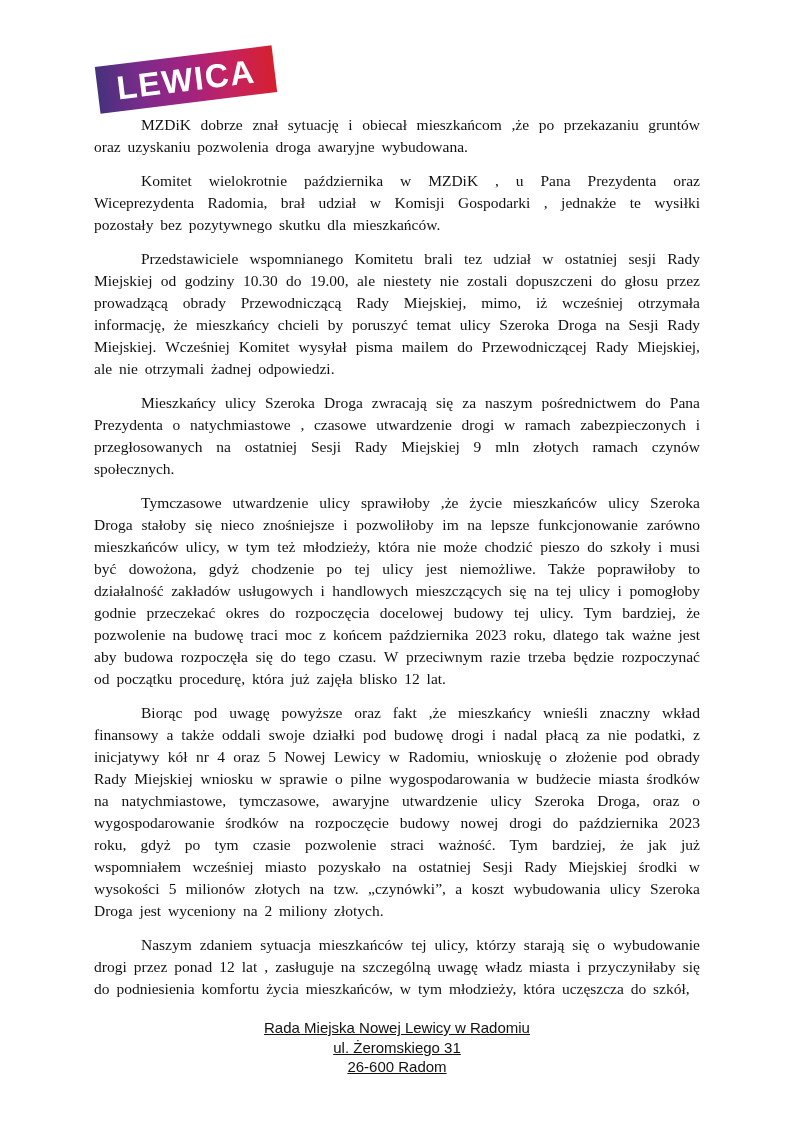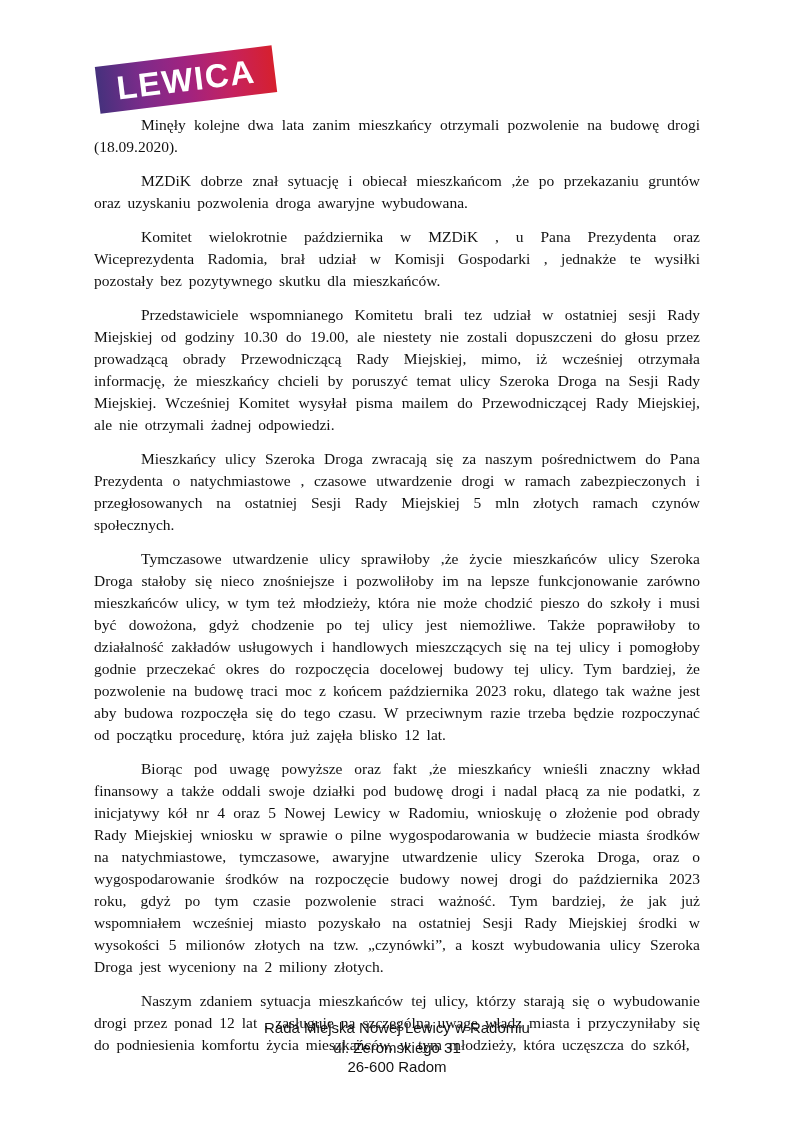--- a/index.html
+++ b/index.html
@@ -60,38 +60,38 @@
   .footer {
     position: absolute;
     top: 1018px;
     left: 0;
     width: 794px;
     text-align: center;
     font-family: "Liberation Sans", "DejaVu Sans", sans-serif;
     font-size: 15px;
     line-height: 19.5px;
     color: #111111;
+    text-decoration: underline;
   }
   .footer div { white-space: nowrap; }
 </style>
 </head>
 <body>
 
 <div class="page">
 
   <div class="logo-wrap" style="background: linear-gradient(to right, rgb(70, 49, 125), rgb(124, 43, 138), rgb(160, 35, 128), rgb(197, 34, 96), rgb(214, 32, 46));">
     <span class="logo-text" style="color: rgb(255, 255, 255);">LEWICA</span>
   </div>
 
   <div class="doc-body">
-    <p>Minęły kolejne dwa lata zanim mieszkańcy otrzymali pozwolenie na budowę drogi (18.09.2020).</p>
     <p>MZDiK dobrze znał sytuację i obiecał mieszkańcom ,że po przekazaniu gruntów oraz uzyskaniu pozwolenia droga awaryjne wybudowana.</p>
     <p>Komitet wielokrotnie października w MZDiK , u Pana Prezydenta oraz Wiceprezydenta Radomia, brał udział w Komisji Gospodarki , jednakże te wysiłki pozostały bez pozytywnego skutku dla mieszkańców.</p>
     <p>Przedstawiciele wspomnianego Komitetu brali tez udział w ostatniej sesji Rady Miejskiej od godziny 10.30 do 19.00, ale niestety nie zostali dopuszczeni do głosu przez prowadzącą obrady Przewodniczącą Rady Miejskiej, mimo, iż wcześniej otrzymała informację, że mieszkańcy chcieli by poruszyć temat ulicy Szeroka Droga na Sesji Rady Miejskiej. Wcześniej Komitet wysyłał pisma mailem do Przewodniczącej Rady Miejskiej, ale nie otrzymali żadnej odpowiedzi.</p>
-    <p>Mieszkańcy ulicy Szeroka Droga zwracają się za naszym pośrednictwem do Pana Prezydenta o natychmiastowe , czasowe utwardzenie drogi w ramach zabezpieczonych i przegłosowanych na ostatniej Sesji Rady Miejskiej 5 mln złotych ramach czynów społecznych.</p>
+    <p>Mieszkańcy ulicy Szeroka Droga zwracają się za naszym pośrednictwem do Pana Prezydenta o natychmiastowe , czasowe utwardzenie drogi w ramach zabezpieczonych i przegłosowanych na ostatniej Sesji Rady Miejskiej 9 mln złotych ramach czynów społecznych.</p>
     <p>Tymczasowe utwardzenie ulicy sprawiłoby ,że życie mieszkańców ulicy Szeroka Droga stałoby się nieco znośniejsze i pozwoliłoby im na lepsze funkcjonowanie zarówno mieszkańców ulicy, w tym też młodzieży, która nie może chodzić pieszo do szkoły i musi być dowożona, gdyż chodzenie po tej ulicy jest niemożliwe. Także poprawiłoby to działalność zakładów usługowych i handlowych mieszczących się na tej ulicy i pomogłoby godnie przeczekać okres do rozpoczęcia docelowej budowy tej ulicy. Tym bardziej, że pozwolenie na budowę traci moc z końcem października 2023 roku, dlatego tak ważne jest aby budowa rozpoczęła się do tego czasu. W przeciwnym razie trzeba będzie rozpoczynać od początku procedurę, która już zajęła blisko 12 lat.</p>
     <p>Biorąc pod uwagę powyższe oraz fakt ,że mieszkańcy wnieśli znaczny wkład finansowy a także oddali swoje działki pod budowę drogi i nadal płacą za nie podatki, z inicjatywy kół nr 4 oraz 5 Nowej Lewicy w Radomiu, wnioskuję o złożenie pod obrady Rady Miejskiej wniosku w sprawie o pilne wygospodarowania w budżecie miasta środków na natychmiastowe, tymczasowe, awaryjne utwardzenie ulicy Szeroka Droga, oraz o wygospodarowanie środków na rozpoczęcie budowy nowej drogi do października 2023 roku, gdyż po tym czasie pozwolenie straci ważność. Tym bardziej, że jak już wspomniałem wcześniej miasto pozyskało na ostatniej Sesji Rady Miejskiej środki w wysokości 5 milionów złotych na tzw. „czynówki”, a koszt wybudowania ulicy Szeroka Droga jest wyceniony na 2 miliony złotych.</p>
     <p>Naszym zdaniem sytuacja mieszkańców tej ulicy, którzy starają się o wybudowanie drogi przez ponad 12 lat , zasługuje na szczególną uwagę władz miasta i przyczyniłaby się do podniesienia komfortu życia mieszkańców, w tym młodzieży, która uczęszcza do szkół,</p>
   </div>
 
   <div class="footer">
     <div>Rada Miejska Nowej Lewicy w Radomiu</div>
     <div>ul. Żeromskiego 31</div>
     <div>26-600 Radom</div>
   </div>

